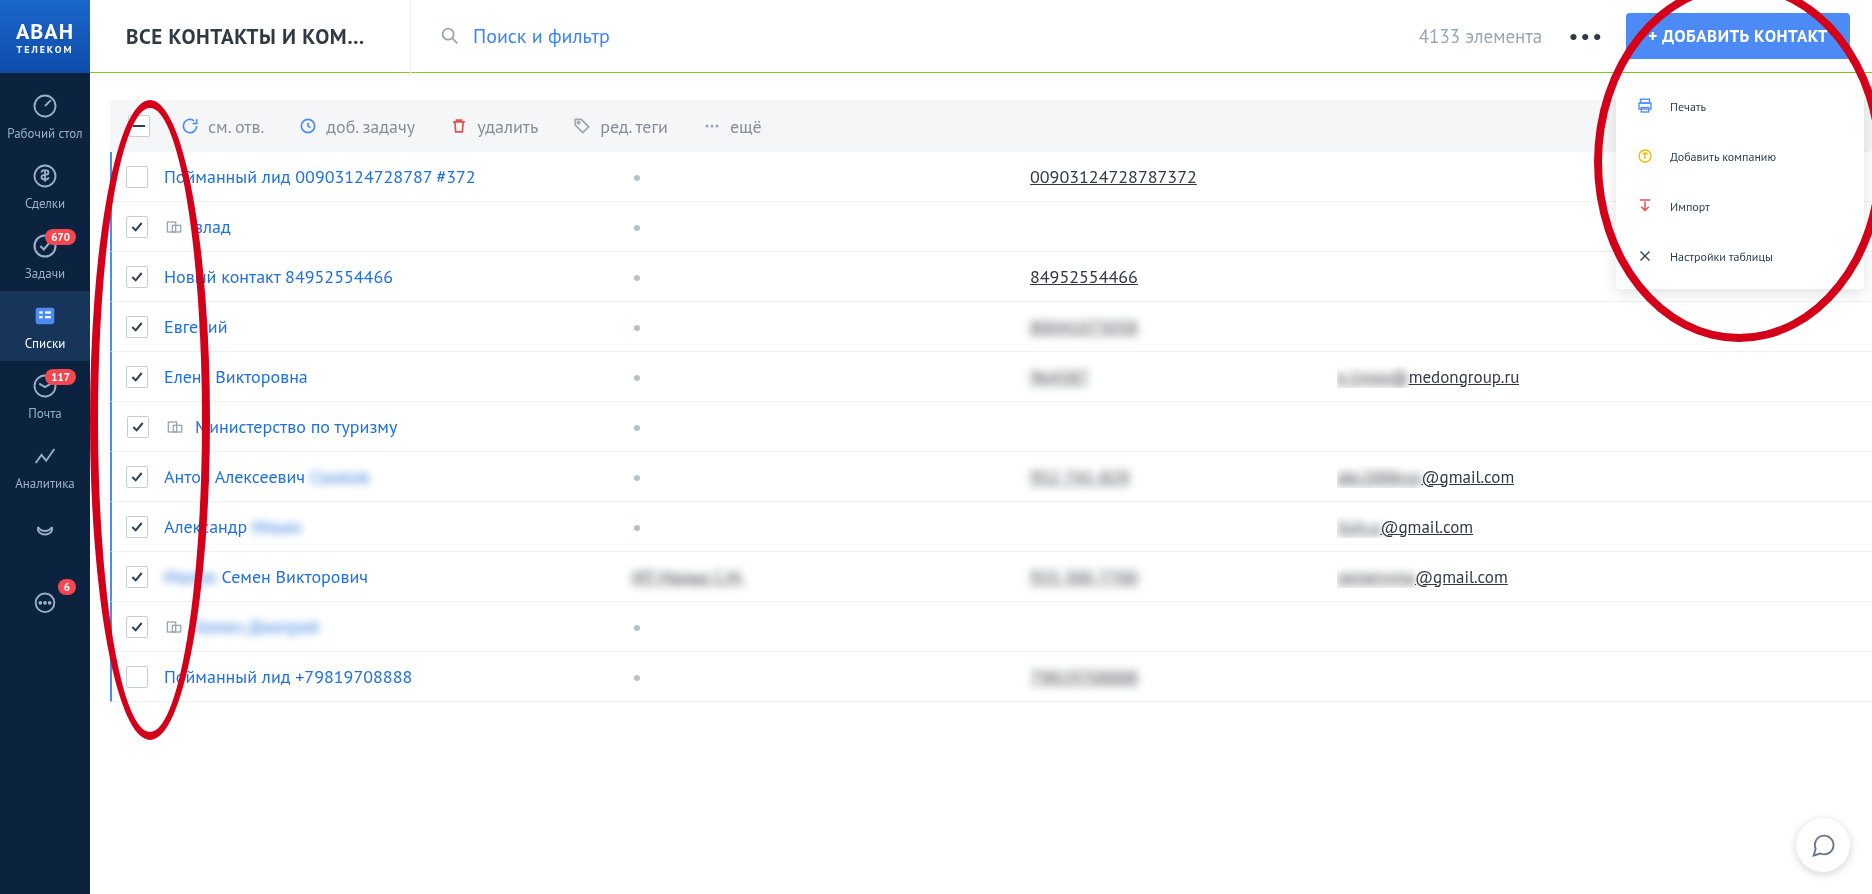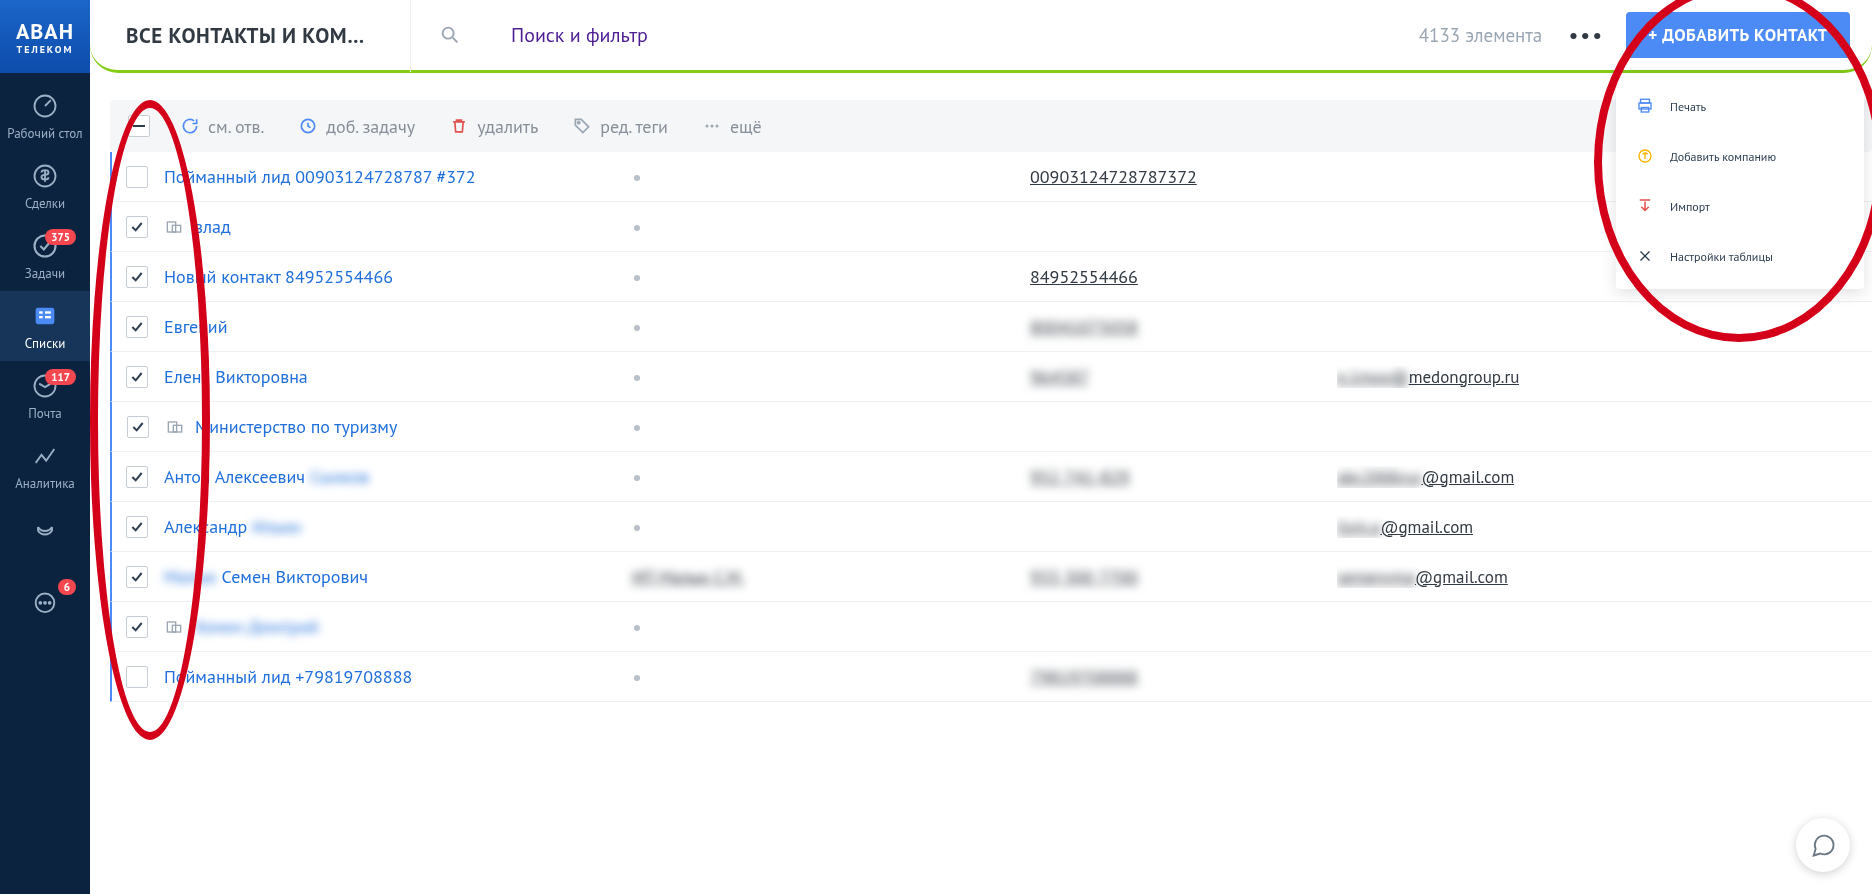--- a/index.html
+++ b/index.html
@@ -12,24 +12,24 @@
 .logo-box .l1 { font-size: 22px; letter-spacing: 1px; }
 .logo-box .l2 { font-size: 10px; letter-spacing: 2px; margin-top: -2px; }
 .side-items { display: flex; flex-direction: column; align-items: center; padding-top: 8px; }
 .side-item { position: relative; width: 90px; height: 70px; display: flex; flex-direction: column; align-items: center; justify-content: center; font-size: 13px; color: #9bb0c4; cursor: pointer; }
 .side-item.active { background: #163559; color: #fff; }
 .side-item .icon { width: 30px; height: 30px; margin-bottom: 4px; display: flex; align-items: center; justify-content: center; }
 .side-item .icon svg { width: 28px; height: 28px; }
 .badge { position: absolute; top: 8px; right: 14px; background: #f5474f; color: #fff; font-size: 11px; font-weight: 600; padding: 1px 6px; border-radius: 8px; }
 
 
-.header { position: absolute; left: 90px; right: 0; top: 0; height: 73px; background: #fff; border-bottom: 3px solid #84cc16; display: flex; align-items: center; border-radius: 28px; }
+.header { position: absolute; left: 90px; right: 0; top: 0; height: 73px; background: #fff; border-bottom: 1px solid #84cc16; display: flex; align-items: center; }
 .pagetitle { width: 320px; padding-left: 36px; font-size: 21px; font-weight: 700; color: #313942; letter-spacing: .5px; white-space: nowrap; overflow: hidden; text-overflow: ellipsis; }
 .header-sep { width: 1px; height: 73px; background: #eceff1; }
-.searchbox { flex: 1; display: flex; align-items: center; padding-left: 28px; color: #4c1d95; font-size: 20px; gap: 38px; }
+.searchbox { flex: 1; display: flex; align-items: center; padding-left: 28px; color: #3b82f6; font-size: 20px; }
 .searchbox .sicon { width: 22px; height: 22px; margin-right: 12px; }
 .count { color: #9aa6b2; font-size: 19px; margin-right: 24px; }
 .more-dots { width: 40px; text-align: center; font-size: 22px; color: #313942; margin-right: 20px; letter-spacing: 2px; cursor: pointer; }
 .add-btn { background: #4c8bf5; color: #fff; font-size: 17px; font-weight: 600; letter-spacing: .5px; padding: 12px 22px; border-radius: 4px; margin-right: 22px; cursor: pointer; }
 
 
 .actionbar { position: absolute; left: 110px; right: 0; top: 100px; height: 52px; background: #f5f6f8; border-radius: 4px; display: flex; align-items: center; padding: 0 18px; }
 .master-cb { width: 22px; height: 22px; border: 1px solid #c7cdd4; background: #fff; border-radius: 2px; display: flex; align-items: center; justify-content: center; margin-right: 30px; }
 .master-cb .dash { width: 12px; height: 2px; background: #2c3e50; }
 .act { display: flex; align-items: center; color: #868f98; font-size: 18px; margin-right: 34px; cursor: pointer; }
@@ -92,21 +92,21 @@
       <span>Сделки</span>
     </div>
     <div class="side-item">
       <span class="icon">
           <svg viewBox="0 0 24 24" fill="none" stroke="currentColor" stroke-width="1.8">
             <circle cx="12" cy="12" r="9"></circle>
             <path d="M8 12l3 3 5-6"></path>
           </svg>
         </span>
       <span>Задачи</span>
-      <span class="badge">375</span>
+      <span class="badge">670</span>
     </div>
     <div class="side-item active">
       <span class="icon">
           <svg viewBox="0 0 24 24" fill="currentColor">
             <rect x="4" y="5" width="16" height="14" rx="2" fill="#4c8bf5"></rect>
             <rect x="7" y="8" width="3" height="2" fill="#fff"></rect>
             <rect x="12" y="8" width="5" height="2" fill="#fff"></rect>
             <rect x="7" y="12" width="3" height="2" fill="#fff"></rect>
             <rect x="12" y="12" width="5" height="2" fill="#fff"></rect>
           </svg>

